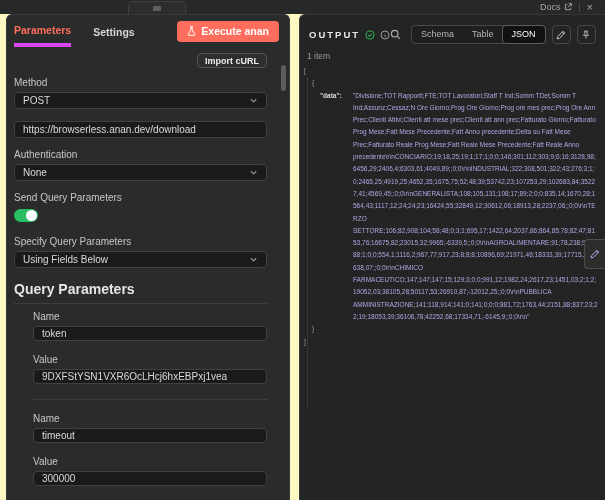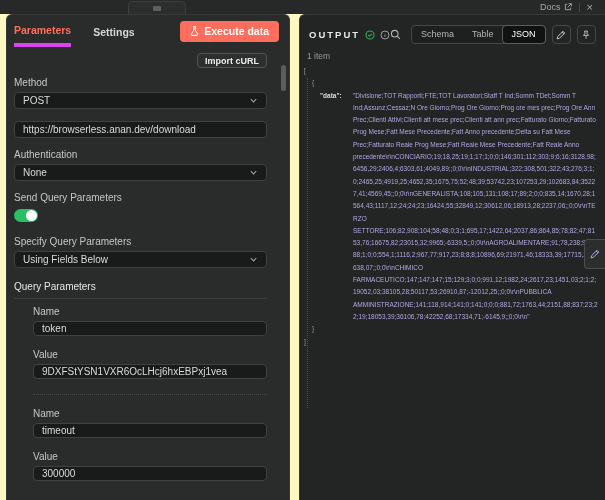--- a/index.html
+++ b/index.html
@@ -34,21 +34,21 @@
   .fgroup { margin-top:9px; }
   .flabel { font-size:10px; color:#c6c6c6; margin-bottom:4px; }
   .select, .tinput { width:100%; height:17px; background:#191a1a; border:1px solid #404141; border-radius:4px;
                      color:#dadada; font-size:10px; display:flex; align-items:center; padding:0 8px; }
   .select { justify-content:space-between; cursor:pointer; }
   .tinput { height:15px; }
   input.tinput { outline:none; font-family:"Liberation Sans",sans-serif; }
   .chev { color:#9a9a9a; display:flex; }
   .toggle { margin-top:6px; width:24px; height:13px; border-radius:7px; background:#2bbf63; position:relative; cursor:pointer; }
   .toggle .knob { position:absolute; right:1px; top:1px; width:11px; height:11px; border-radius:50%; background:#fff; }
-  .qp-head { margin-top:13px; font-size:10px; font-weight:normal; color:#e6e6e6; }
+  .qp-head { margin-top:13px; font-size:14px; font-weight:bold; color:#e6e6e6; }
   .qp-divider { margin-top:6px; border-top:1px solid #3d3e3e; }
   .qp-group { margin-left:19px; }
   .dotted-div { margin-top:15px; border-top:1px dotted #4c4d4d; }
 
   
   .right-panel { position:absolute; left:299px; top:14px; width:306px; height:486px;
                  background:#232424; border-top:1px solid #373838; border-left:1px solid #373838; border-radius:6px 0 0 0; }
   .out-header { display:flex; align-items:center; padding:10px 9px 0 9px; height:29px; }
   .out-title { font-size:9.5px; font-weight:bold; letter-spacing:2px; color:#e8e8e8; }
   .hicon { display:flex; margin-left:5px; }
@@ -97,21 +97,21 @@
   </div>
 
   <div class="left-panel">
     <div class="panel-header">
       <div class="tab active">Parameters</div>
       <div class="tab inactive">Settings</div>
       <button class="execute-btn">
         <svg width="9" height="10" viewBox="0 0 14 16" fill="none" stroke="#fff" stroke-width="1.6">
             <path d="M5 1h4M6 1v5l-4 7a1.4 1.4 0 0 0 1.2 2h7.6a1.4 1.4 0 0 0 1.2-2L8 6V1"></path>
           </svg>
-        <span>Execute data</span>
+        <span>Execute anan</span>
       </button>
     </div>
     <div class="panel-body">
       <div class="scroll-thumb"></div>
       <div class="import-row">
         <button class="import-curl">Import cURL</button>
       </div>
 
       <div class="fgroup">
         <div class="flabel">Method</div>

